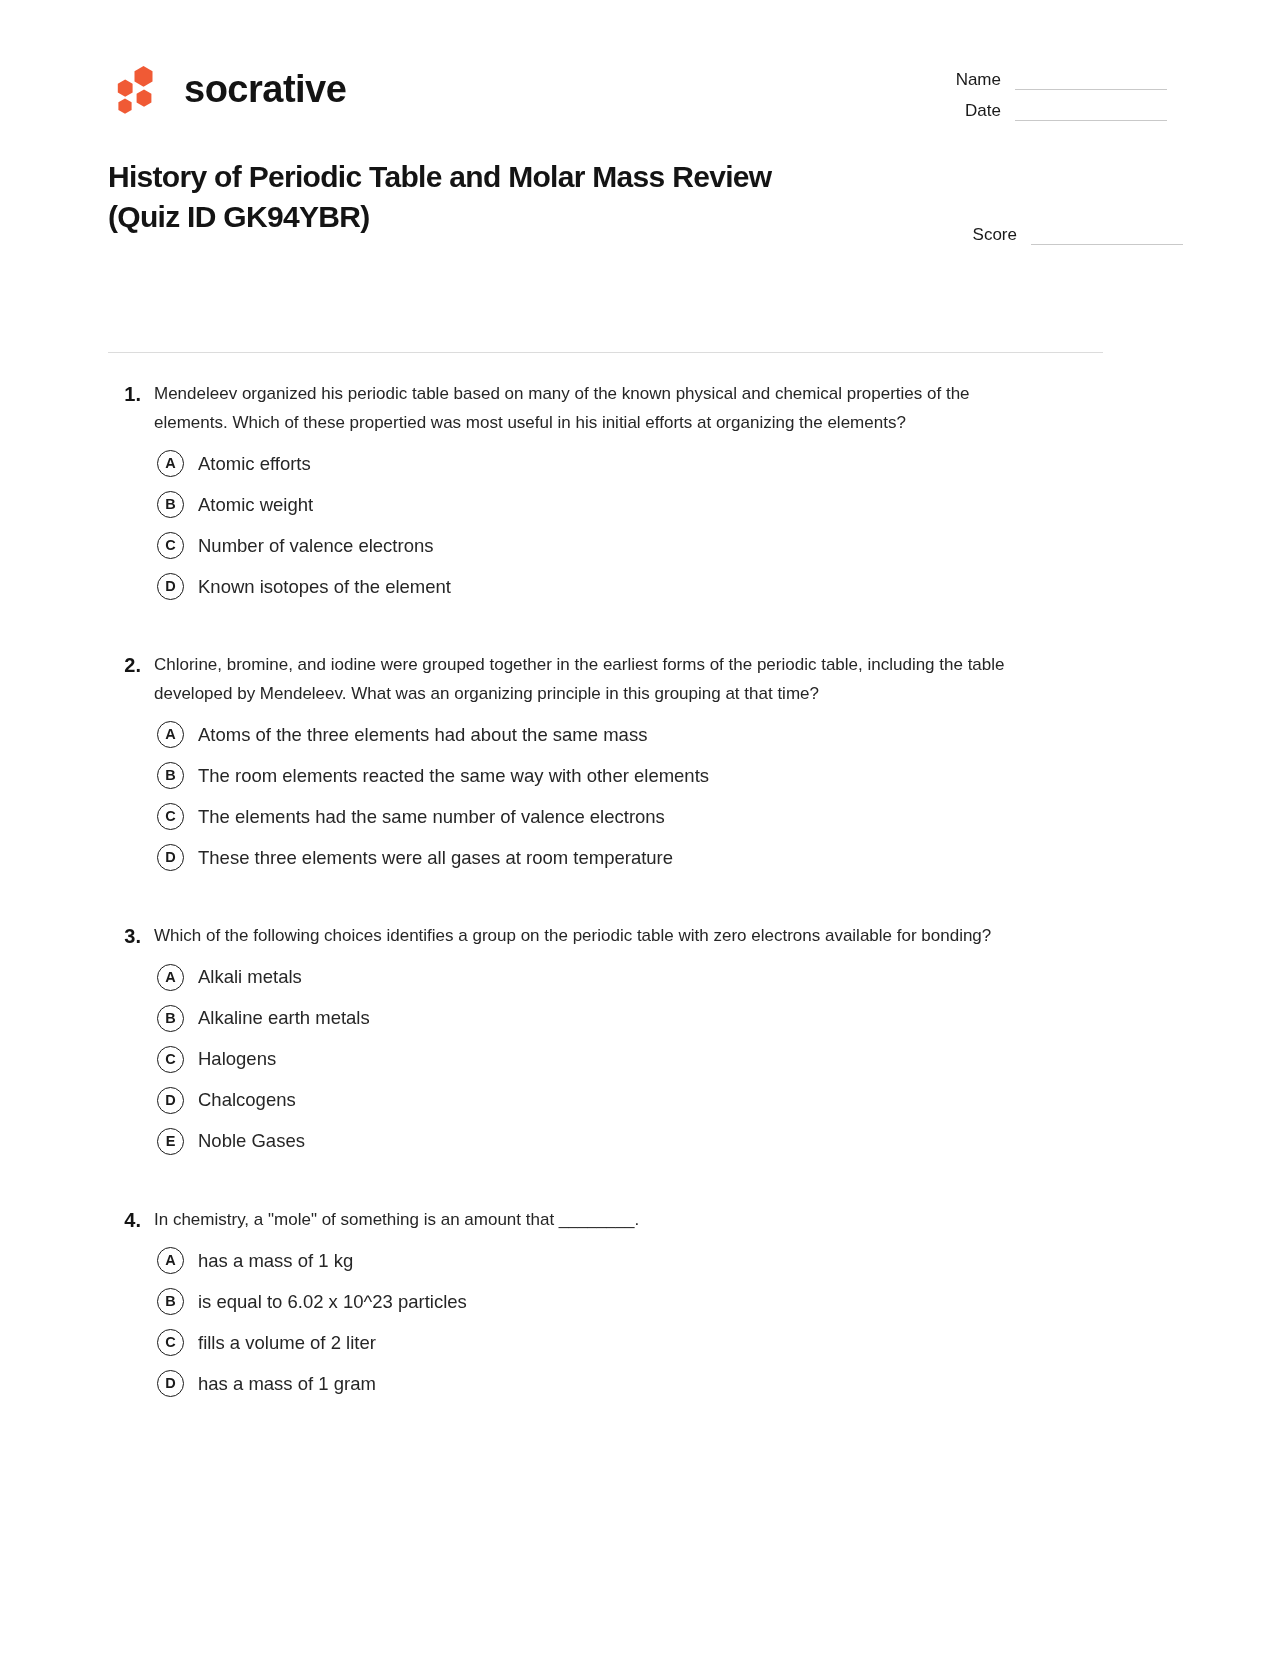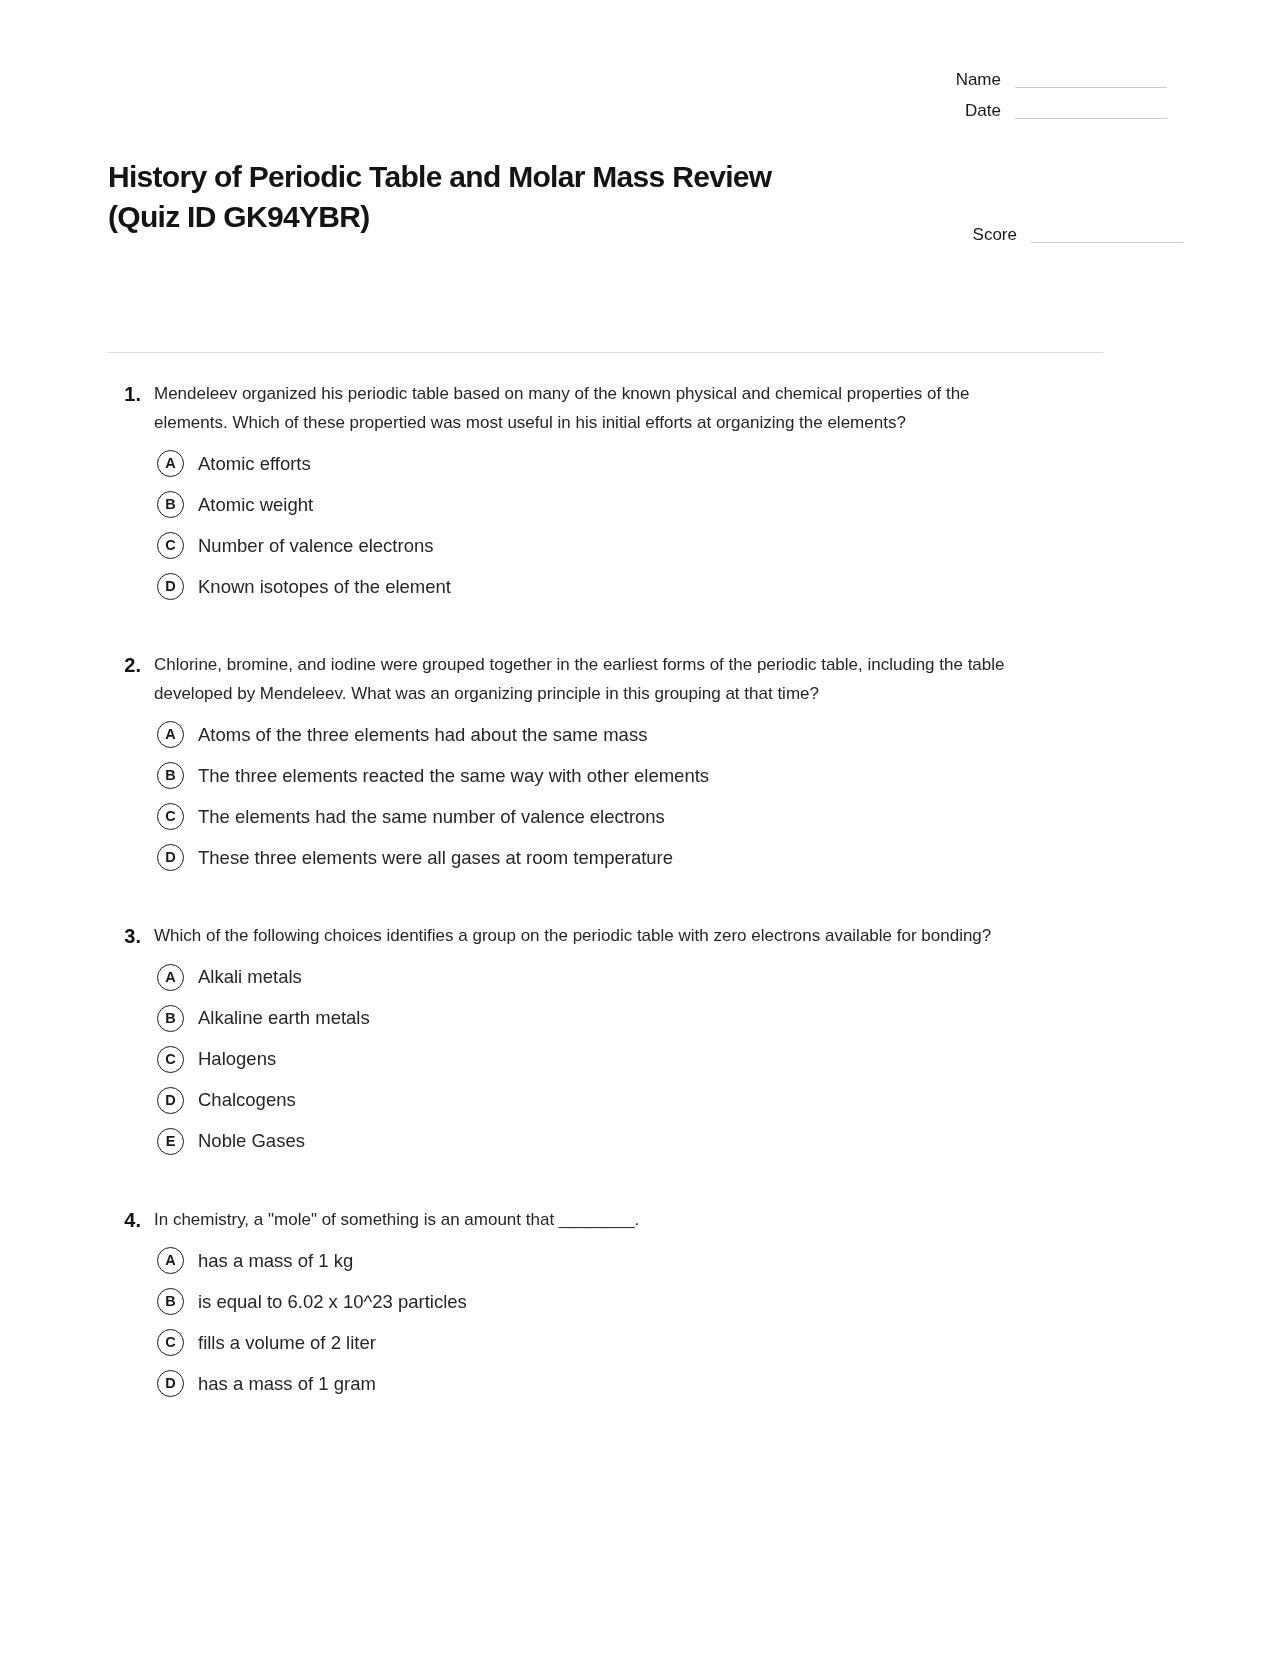--- a/index.html
+++ b/index.html
@@ -57,21 +57,21 @@
   
   .meta-fields {
     position: absolute;
     right: 108px;
     top: 70px;
     width: 245px;
   }
 
   .meta-row {
     display: flex;
-    align-items: center;
+    align-items: flex-end;
     justify-content: flex-end;
     gap: 14px;
     margin-bottom: 11px;
   }
 
   .meta-label {
     font-size: 17px;
     color: #1a1a1a;
     white-space: nowrap;
   }
@@ -181,20 +181,33 @@
     color: #262626;
   }
 </style>
 </head>
 <body>
 
 <div class="page">
 
   <div class="header">
 
+    <div class="brand">
+      <span class="logo-mark">
+        <svg viewBox="0 0 54 54" width="54" height="54" aria-hidden="true">
+          <g fill="#f05a35">
+            <polygon points="35.5,4 44.5,9.2 44.5,19.6 35.5,24.8 26.5,19.6 26.5,9.2"></polygon>
+            <polygon points="17.2,17.5 24.6,21.8 24.6,30.4 17.2,34.7 9.8,30.4 9.8,21.8"></polygon>
+            <polygon points="36.0,27.5 43.4,31.8 43.4,40.4 36.0,44.7 28.6,40.4 28.6,31.8"></polygon>
+            <polygon points="17.0,36.5 23.6,40.3 23.6,47.9 17.0,51.7 10.4,47.9 10.4,40.3"></polygon>
+          </g>
+        </svg>
+      </span>
+      <span class="brand-name">socrative</span>
+    </div>
 
     <div class="meta-fields">
       <div class="meta-row">
         <span class="meta-label">Name</span>
         <span class="meta-line"></span>
       </div>
       <div class="meta-row">
         <span class="meta-label">Date</span>
         <span class="meta-line"></span>
       </div>
@@ -242,21 +255,21 @@
           <div class="q-num">2.</div>
           <div class="q-text">Chlorine, bromine, and iodine were grouped together in the earliest forms of the periodic table, including the table developed by Mendeleev. What was an organizing principle in this grouping at that time?</div>
         </div>
         <div class="options">
           <div class="option">
             <span class="bubble">A</span>
             <span class="option-text">Atoms of the three elements had about the same mass</span>
           </div>
           <div class="option">
             <span class="bubble">B</span>
-            <span class="option-text">The three elements reacted the same way with other elements</span>
+            <span class="option-text">The room elements reacted the same way with other elements</span>
           </div>
           <div class="option">
             <span class="bubble">C</span>
             <span class="option-text">The elements had the same number of valence electrons</span>
           </div>
           <div class="option">
             <span class="bubble">D</span>
             <span class="option-text">These three elements were all gases at room temperature</span>
           </div>
         </div>

